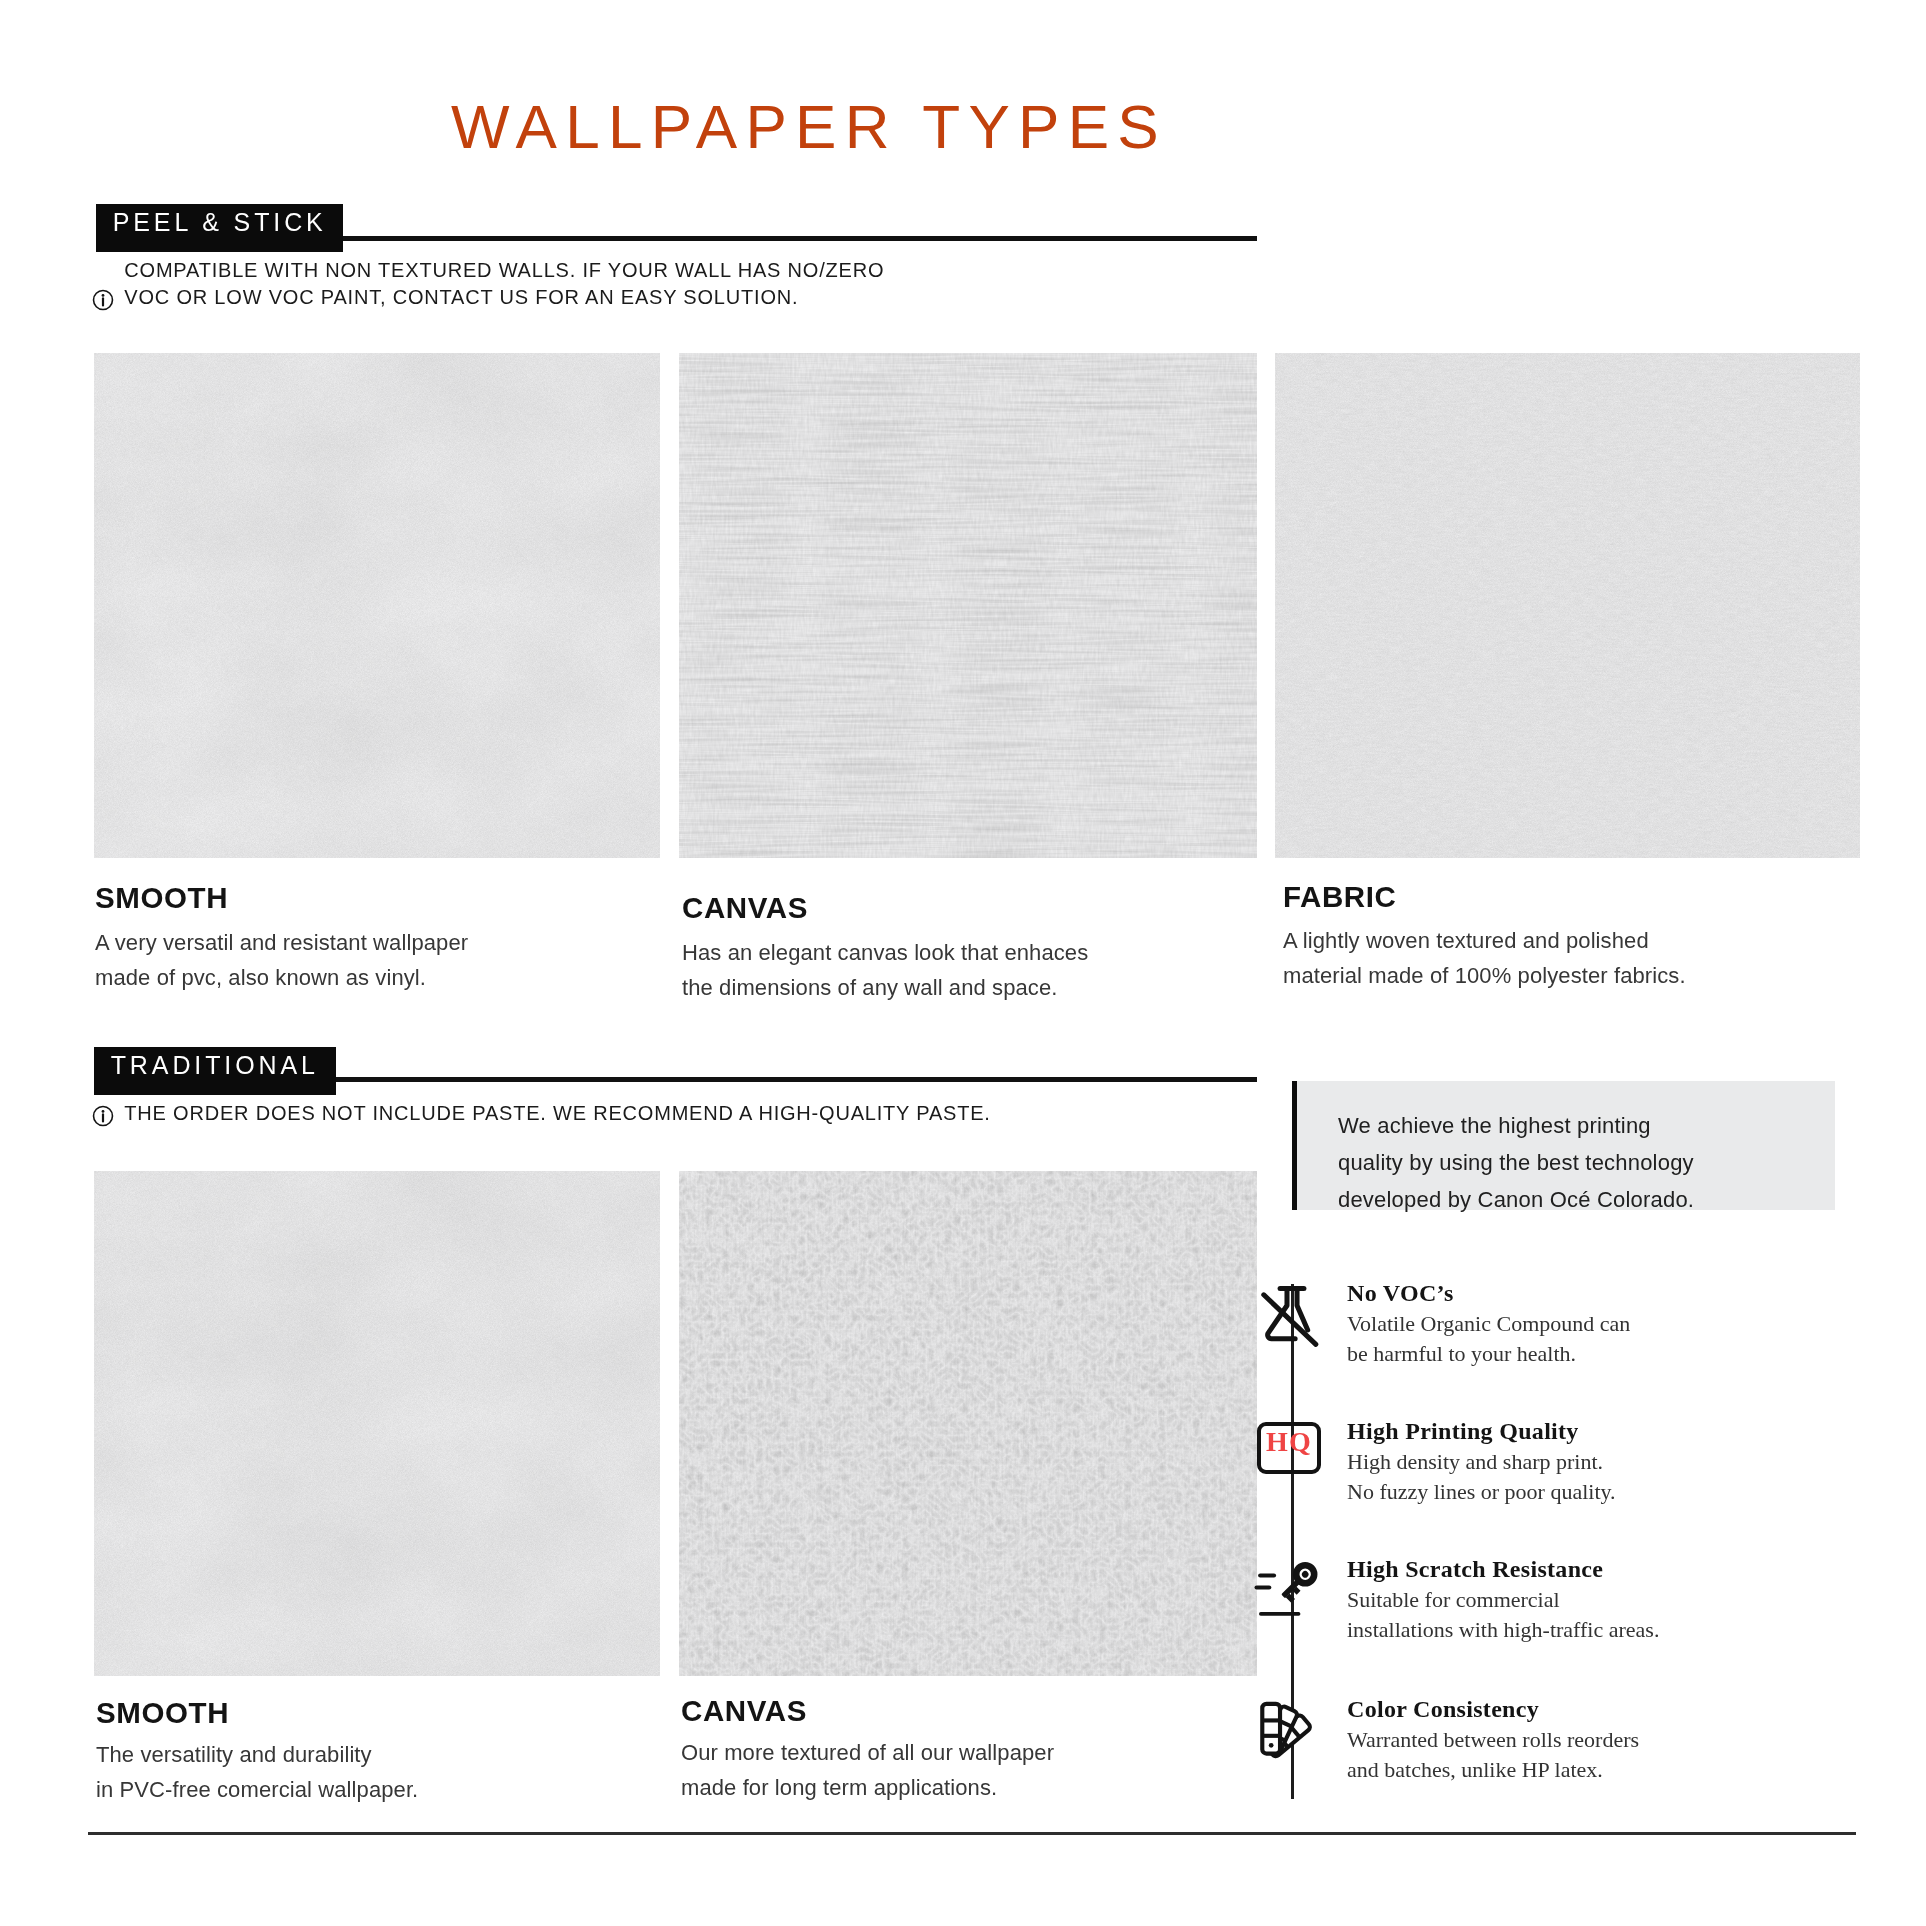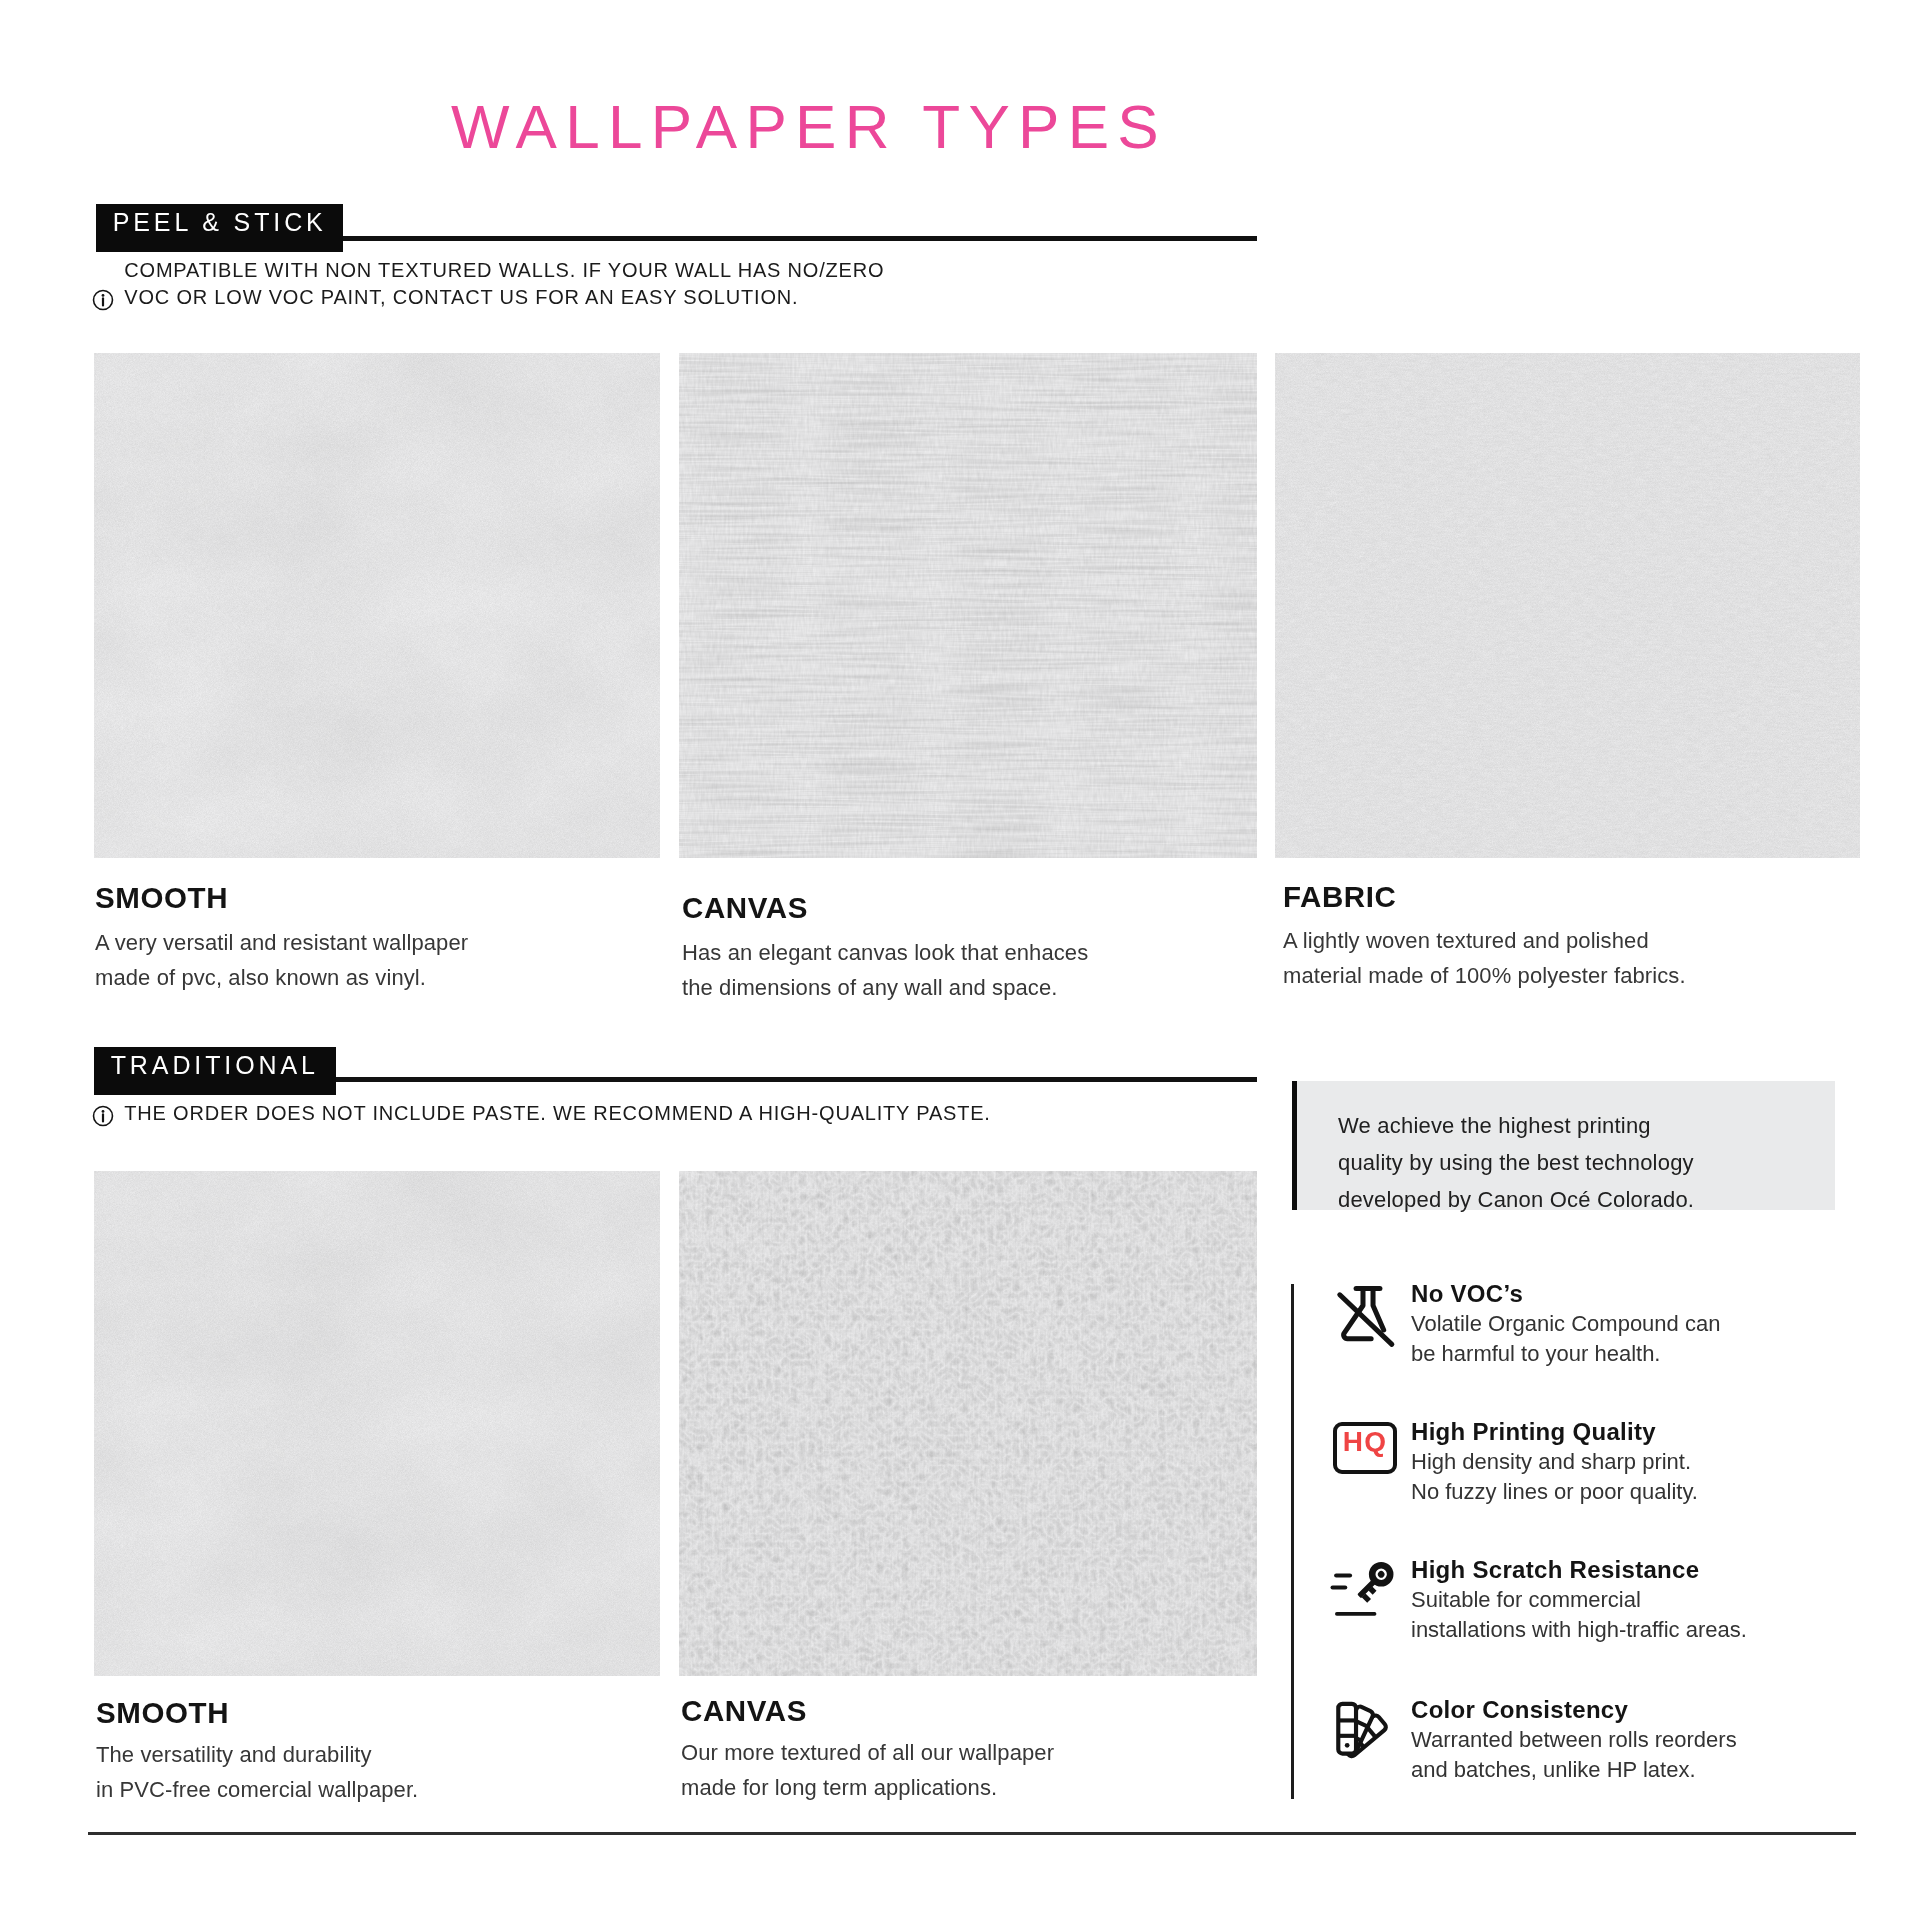--- a/index.html
+++ b/index.html
@@ -3,21 +3,21 @@
 <meta charset="utf-8">
 <style>
   html,body{margin:0;padding:0;background:#fff;}
   #canvas{
     position:relative;width:1926px;height:1926px;background:#ffffff;
     font-family:"Liberation Sans","DejaVu Sans",sans-serif;color:#161616;overflow:hidden;
   }
   
   .title{
     position:absolute;top:91px;left:0;width:1618px;text-align:center;
-    font-size:62px;font-weight:400;letter-spacing:8.3px;color:#ec4899;white-space:nowrap;
+    font-size:62px;font-weight:400;letter-spacing:8.3px;color:#c2410c;white-space:nowrap;
   }
   
   .badge{
     position:absolute;background:#0b0b0b;color:#fff;height:48px;line-height:37px;
     font-size:25px;letter-spacing:3.9px;padding:0 16.7px;white-space:nowrap;font-weight:400;z-index:2;
   }
   #badge-peel{left:96px;top:204px;}
   #badge-trad{left:94px;top:1047px;}
   .hrule{position:absolute;background:#111;height:4.5px;z-index:1;}
   #rule-peel{left:96px;top:236px;width:1161px;}
@@ -44,21 +44,21 @@
   #lb-p3{left:1283px;top:880px;} #ds-p3{left:1283px;top:923px;}
   #lb-t1{left:96px;top:1696px;}  #ds-t1{left:96px;top:1737px;}
   #lb-t2{left:681px;top:1694px;} #ds-t2{left:681px;top:1735px;}
   
   #callout{
     position:absolute;left:1292px;top:1081px;width:543px;height:129px;background:#e9eaeb;
     border-left:5.8px solid #0d0d0d;box-sizing:border-box;padding:26px 0 0 41px;
   }
   .callout-line{font-size:22px;line-height:37px;color:#202020;letter-spacing:0.2px;}
   #vdivider{position:absolute;left:1291px;top:1284px;width:2.6px;height:515px;background:#1d1d1d;}
-  .feature{position:absolute;left:1324px;width:584px;display:flex;gap:5px;}
+  .feature{position:absolute;left:1248px;width:584px;display:flex;gap:17px;font-family:Liberation Serif, serif;}
   #feat-0{top:1278px;} #feat-1{top:1416px;} #feat-2{top:1554px;} #feat-3{top:1694px;}
   .feat-icon{flex:0 0 82px;display:flex;justify-content:center;align-items:flex-start;padding-top:2.6px;}
   .feat-title{font-size:24px;font-weight:700;letter-spacing:0.3px;color:#141414;line-height:31px;}
   .feat-desc{font-size:22px;line-height:30px;color:#333;}
   .hq-box{
     width:56px;height:44px;border:4.5px solid #131313;border-radius:9px;display:flex;
     align-items:flex-start;justify-content:center;font-size:28px;font-weight:700;letter-spacing:1.3px;color:#ef4444;
     box-sizing:content-box;margin-top:3.9px;
   }
   

